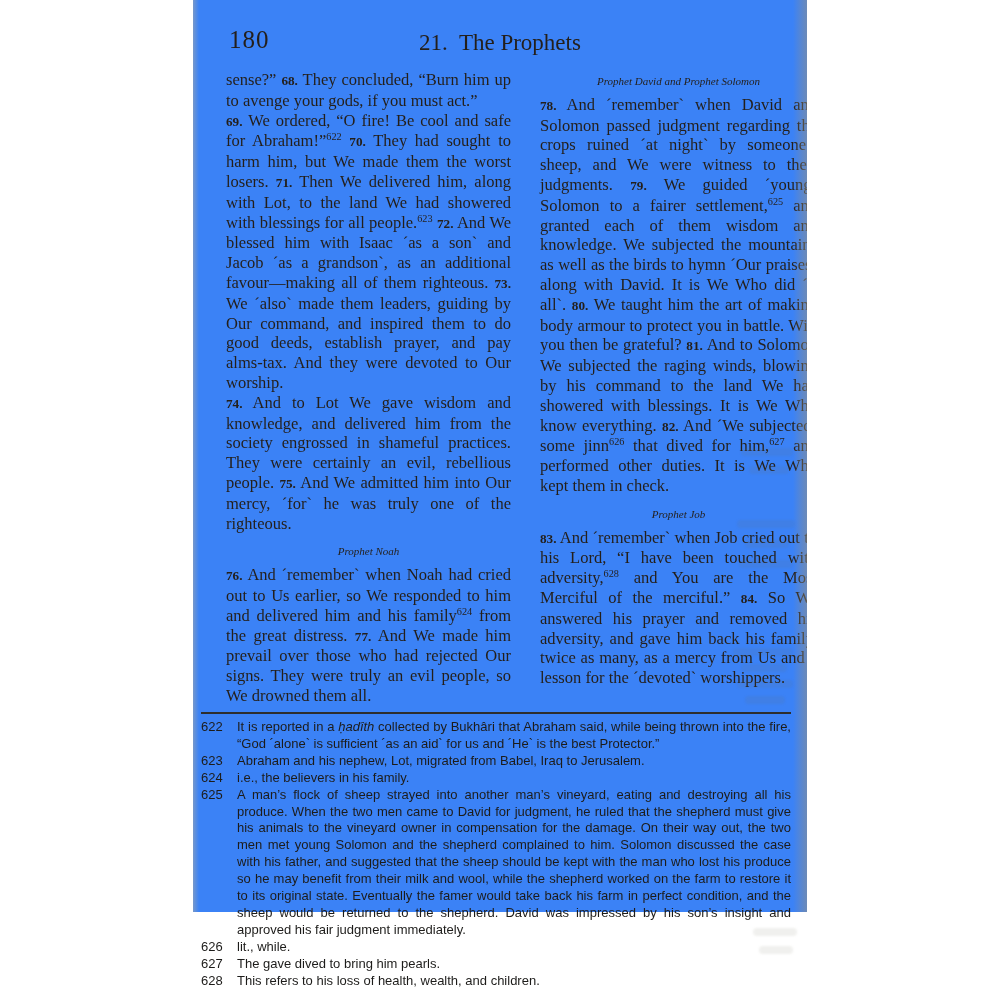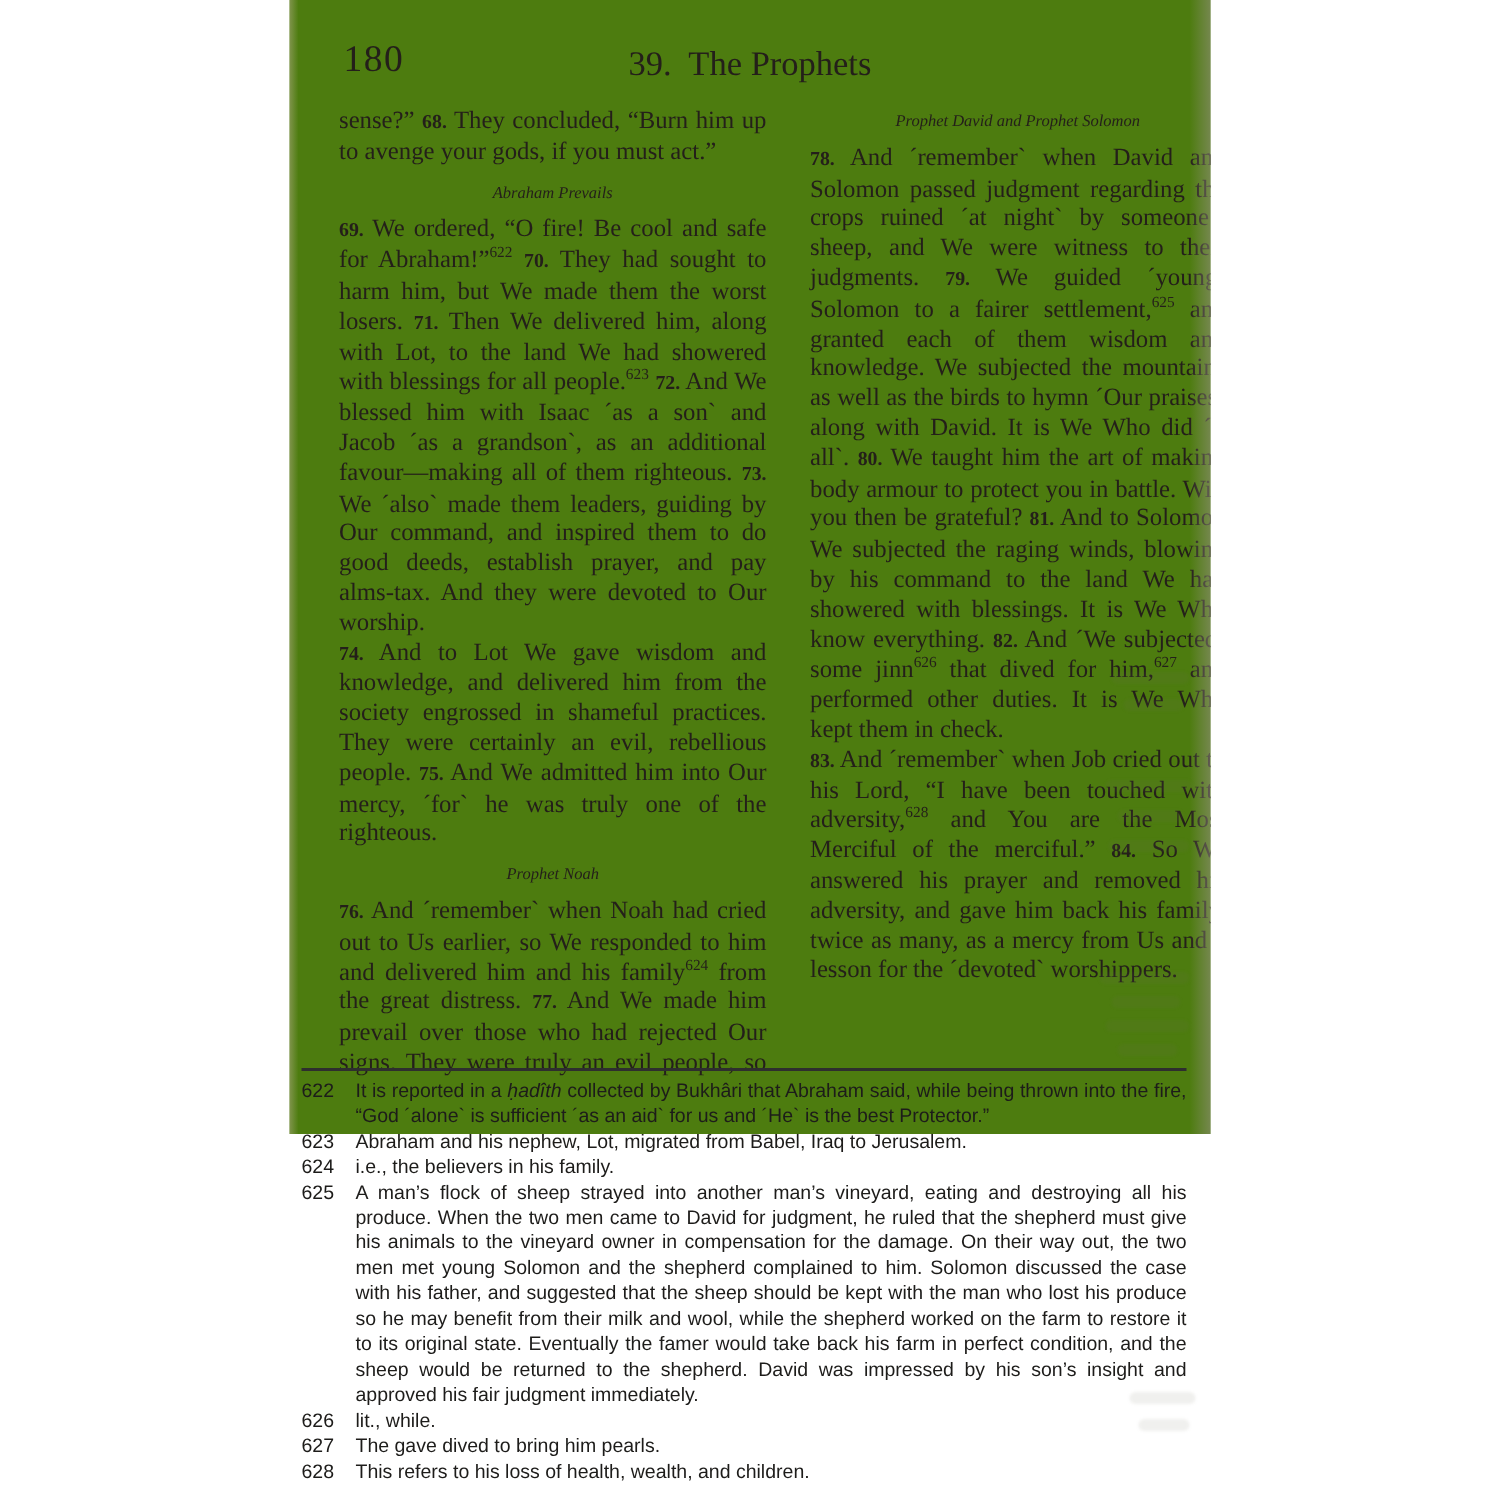--- a/index.html
+++ b/index.html
@@ -5,22 +5,22 @@
   html,body{margin:0;padding:0;}
   body{
     width:1000px;height:1000px;
     background:#ffffff;
     font-family:"Liberation Serif","DejaVu Serif",serif;
     position:relative;
     overflow:hidden;
   }
   
   .page{
-    position:absolute;left:193px;top:0;width:614px;height:756px;
-    background:#4d7c0f;
+    position:absolute;left:193px;top:0;width:614px;height:912px;
+    background:#3b82f6;
     color:#241f1a;
   }
   .page::before{ 
     content:"";position:absolute;left:0;top:0;bottom:0;width:6px;
     background:linear-gradient(90deg,rgba(190,178,150,.45),rgba(190,178,150,0));
   }
   .page::after{ 
     content:"";position:absolute;right:0;top:0;bottom:0;width:14px;
     background:linear-gradient(90deg,rgba(150,145,130,0),rgba(150,145,130,.55));
   }
@@ -66,35 +66,35 @@
     filter:blur(1px);
   }
 </style>
 </head>
 <body>
 
 <div class="page">
 
   <div class="header">
     <span class="page-num">180</span>
-    <div class="chapter">39.  The Prophets</div>
+    <div class="chapter">21.  The Prophets</div>
   </div>
 
   <div class="columns">
     <div class="col-left">
         <p class="body-para">sense?” <span class="vnum">68.</span> They concluded, “Burn him up to avenge your gods, if you must act.”</p>
-        <div class="sect-heading">Abraham Prevails</div>
         <p class="body-para"><span class="vnum">69.</span> We ordered, “O fire! Be cool and safe for Abraham!”<sup class="fnref">622</sup> <span class="vnum">70.</span> They had sought to harm him, but We made them the worst losers. <span class="vnum">71.</span> Then We delivered him, along with Lot, to the land We had showered with blessings for all people.<sup class="fnref">623</sup> <span class="vnum">72.</span> And We blessed him with Isaac ´as a son` and Jacob ´as a grandson`, as an additional favour—making all of them righteous. <span class="vnum">73.</span> We ´also` made them leaders, guiding by Our command, and inspired them to do good deeds, establish prayer, and pay alms-tax. And they were devoted to Our worship.</p>
         <p class="body-para"><span class="vnum">74.</span> And to Lot We gave wisdom and knowledge, and delivered him from the society engrossed in shameful practices. They were certainly an evil, rebellious people. <span class="vnum">75.</span> And We admitted him into Our mercy, ´for` he was truly one of the righteous.</p>
         <div class="sect-heading">Prophet Noah</div>
         <p class="body-para"><span class="vnum">76.</span> And ´remember` when Noah had cried out to Us earlier, so We responded to him and delivered him and his family<sup class="fnref">624</sup> from the great distress. <span class="vnum">77.</span> And We made him prevail over those who had rejected Our signs. They were truly an evil people, so We drowned them all.</p>
       </div>
     <div class="col-right">
         <div class="sect-heading">Prophet David and Prophet Solomon</div>
         <p class="body-para"><span class="vnum">78.</span> And ´remember` when David and Solomon passed judgment regarding the crops ruined ´at night` by someone’s sheep, and We were witness to their judgments. <span class="vnum">79.</span> We guided ´young` Solomon to a fairer settlement,<sup class="fnref">625</sup> and granted each of them wisdom and knowledge. We subjected the mountains as well as the birds to hymn ´Our praises` along with David. It is We Who did ´it all`. <span class="vnum">80.</span> We taught him the art of making body armour to protect you in battle. Will you then be grateful? <span class="vnum">81.</span> And to Solomon We subjected the raging winds, blowing by his command to the land We had showered with blessings. It is We Who know everything. <span class="vnum">82.</span> And ´We subjected` some jinn<sup class="fnref">626</sup> that dived for him,<sup class="fnref">627</sup> and performed other duties. It is We Who kept them in check.</p>
+        <div class="sect-heading">Prophet Job</div>
         <p class="body-para"><span class="vnum">83.</span> And ´remember` when Job cried out to his Lord, “I have been touched with adversity,<sup class="fnref">628</sup> and You are the Most Merciful of the merciful.” <span class="vnum">84.</span> So We answered his prayer and removed his adversity, and gave him back his family, twice as many, as a mercy from Us and a lesson for the ´devoted` worshippers.</p>
       </div>
   </div>
 
   <div class="footnotes">
       <div class="fn-row">
         <div class="fn-num">622</div>
         <div class="fn-text">It is reported in a <i>ḥadîth</i> collected by Bukhâri that Abraham said, while being thrown into the fire, “God ´alone` is sufficient ´as an aid` for us and ´He` is the best Protector.”</div>
       </div>
       <div class="fn-row">

